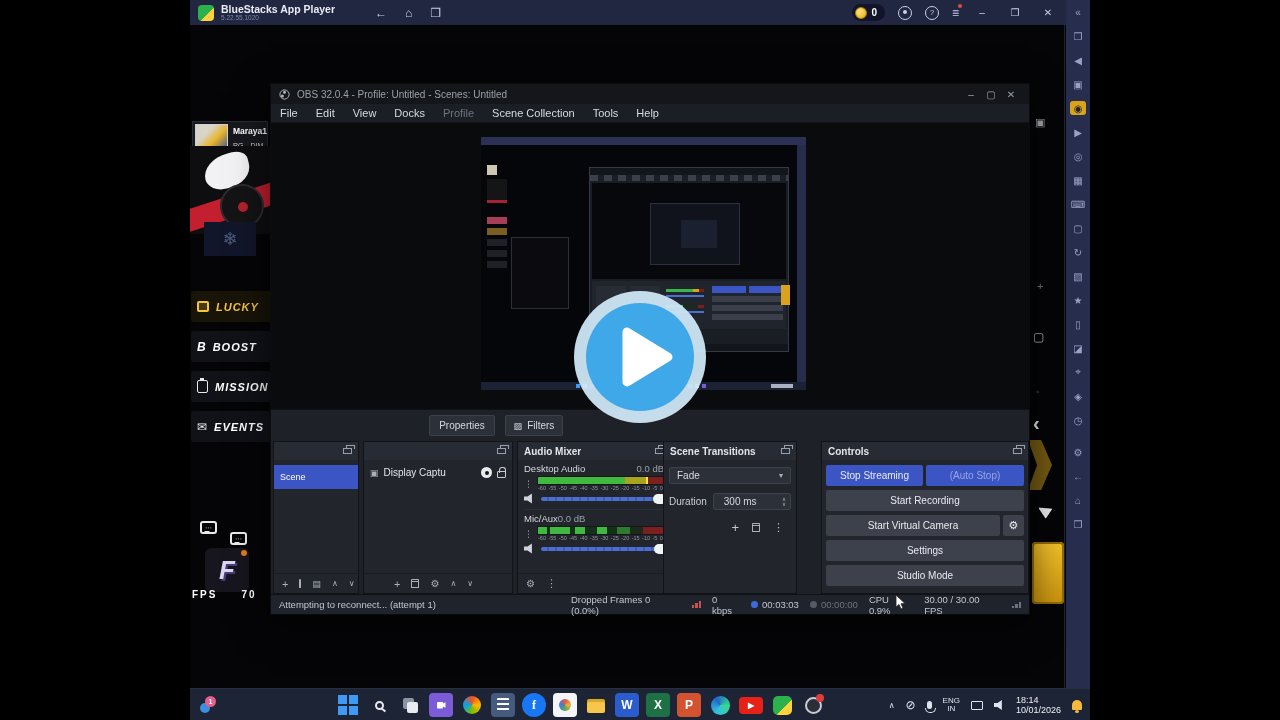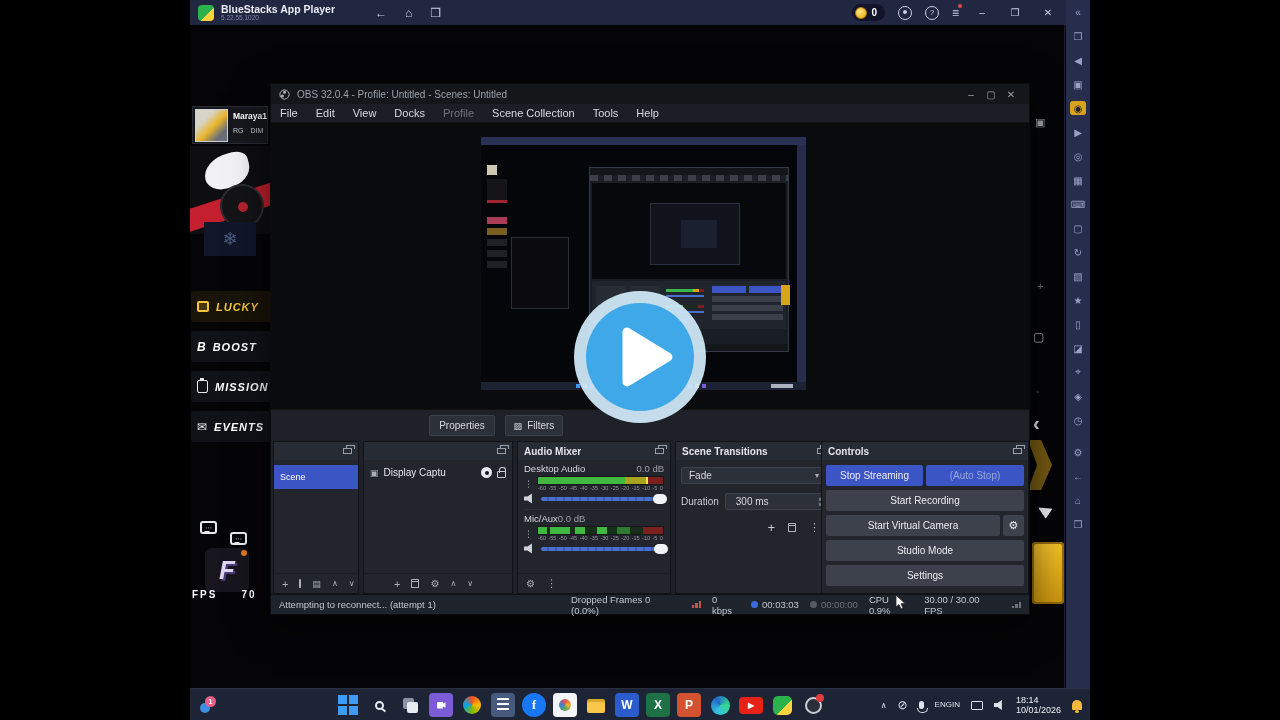--- a/index.html
+++ b/index.html
@@ -110,21 +110,21 @@
         </div>
         <span class="ic-circ person"></span>
         <span class="ic-circ">?</span>
         <span class="hamb">≡</span>
         <span class="wbtn">–</span>
         <span class="wbtn">❐</span>
         <span class="wbtn">✕</span>
       </div>
     </div>
 
-    <div class="abs card" style="left:2px;top:106px;width:76px;height:38px">
+    <div class="abs card" style="left:2px;top:121px;width:76px;height:38px">
       <div class="abs" style="left:2px;top:2px;width:33px;height:33px;border:1px solid #cfd0d4;background:linear-gradient(135deg,#d9d4c8 30%,#e8b42a 55%,#6a6f78 80%)"></div>
       <div class="abs" style="left:40px;top:4px;font-size:8.5px;font-weight:700;color:#fff">Maraya1</div>
       <div class="abs row" style="left:40px;top:20px;gap:7px;font-size:7px;color:#c8ccd2">
         <span>RG</span>
         <span>DIM</span>
       </div>
     </div>
 
     <div class="abs" style="left:0;top:146px;width:80px;height:88px;background:#0e0e11;overflow:hidden">
       <div class="abs" style="left:-18px;top:48px;width:130px;height:22px;background:#c41f2e;transform:rotate(-18deg)"></div>
@@ -360,21 +360,21 @@
                 <span class="knob" style="left:92%"></span>
               </div>
           </div>
         </div>
         <div class="dock-f">
           <span style="font-size:10px">⚙</span>
           <span>⋮</span>
         </div>
       </div>
 
-      <div class="dock" style="left:404px;width:158px">
+      <div class="dock" style="left:392px;width:134px">
         <div class="dock-h">
           <span>Scene Transitions</span>
           <span class="pop"></span>
         </div>
         <div class="btn" style="margin:7px 5px 0 5px;height:17px;justify-content:space-between;padding:0 7px">
           <span>Fade</span>
           <span style="font-size:8px;color:#aab0ba">▾</span>
         </div>
         <div class="row" style="margin:9px 5px 0 5px;gap:6px">
           <span style="font-size:10px;color:#c9cdd4">Duration</span>
@@ -411,24 +411,24 @@
           </div>
         <div class="row" style="margin:4px 4px 0 4px;gap:3px">
           <div class="cbtn" style="flex:1;height:21px">
               <span>Start Virtual Camera</span>
             </div>
           <div class="cbtn" style="width:21px;height:21px">
               <span style="font-size:11px">⚙</span>
             </div>
         </div>
         <div class="cbtn" style="margin:4px 4px 0 4px;height:21px">
+            <span>Settings</span>
+          </div>
+        <div class="cbtn" style="margin:4px 4px 0 4px;height:21px">
             <span>Studio Mode</span>
-          </div>
-        <div class="cbtn" style="margin:4px 4px 0 4px;height:21px">
-            <span>Settings</span>
           </div>
       </div>
 
       <div class="statusbar">
         <span class="abs" style="left:8px;top:4px">Attempting to reconnect... (attempt 1)</span>
         <div class="abs row" style="left:300px;right:8px;top:0;bottom:0;justify-content:flex-end;gap:11px">
           <span>Dropped Frames 0 (0.0%)</span>
           <span class="sig">
               <i style="height:3px"></i>
               <i style="height:5px"></i>
@@ -559,21 +559,21 @@
           </div>
         <div class="tic" style="position:relative">
             <span style="width:17px;height:17px;border-radius:50%;background:#2b2e38;border:2px solid #c8ccd4"></span>
             <span class="abs" style="right:1px;top:1px;width:8px;height:8px;border-radius:50%;background:#e23b3b"></span>
           </div>
       </div>
       <div class="abs row" style="right:8px;top:0;height:32px;gap:11px">
         <span class="tray" style="font-size:8px">∧</span>
         <span class="tray" style="font-size:12px">⊘</span>
         <span class="micpic"></span>
-        <span style="display:flex;flex-direction:row;align-items:center;font-size:8px;line-height:8px;color:#dfe3ee">
+        <span style="display:flex;flex-direction:column;align-items:center;font-size:8px;line-height:8px;color:#dfe3ee">
           <span>ENG</span>
           <span>IN</span>
         </span>
         <span class="cast"></span>
         <span class="speaker" style="background:#dfe3ee"></span>
         <span style="display:flex;flex-direction:column;align-items:flex-start;font-size:9px;line-height:10px;color:#eef0f6">
           <span>18:14</span>
           <span>10/01/2026</span>
         </span>
         <span class="bell"></span>

